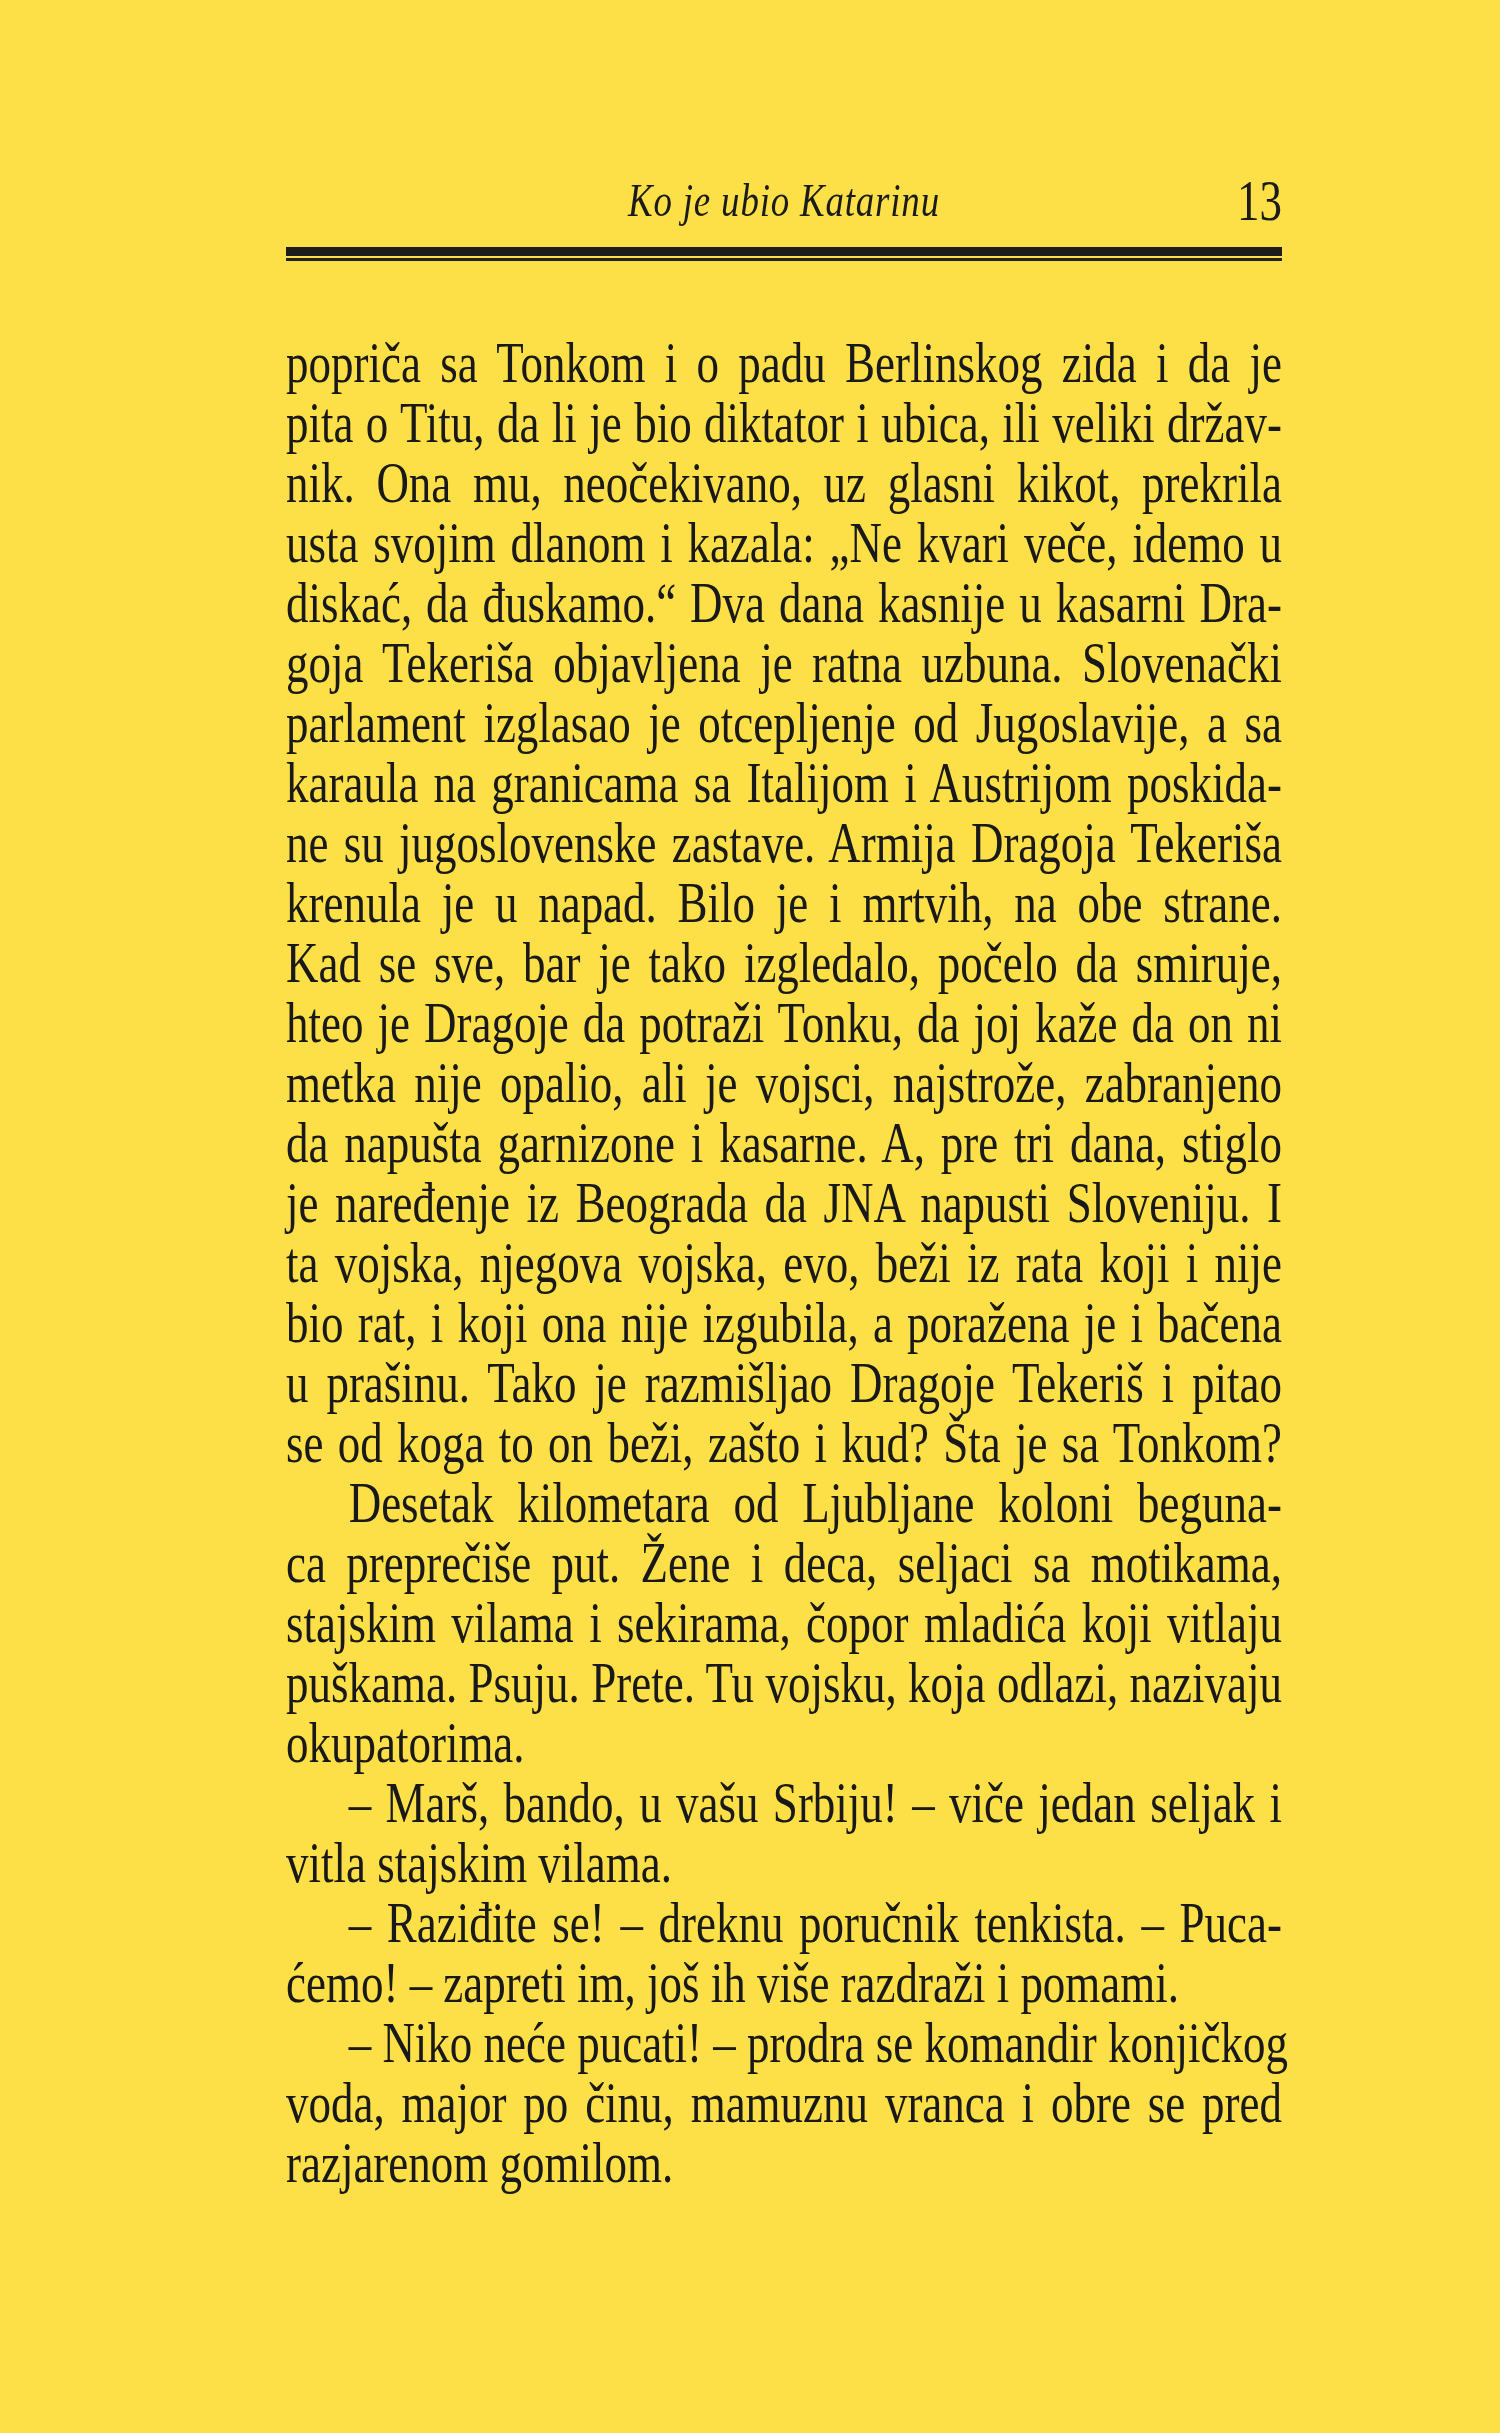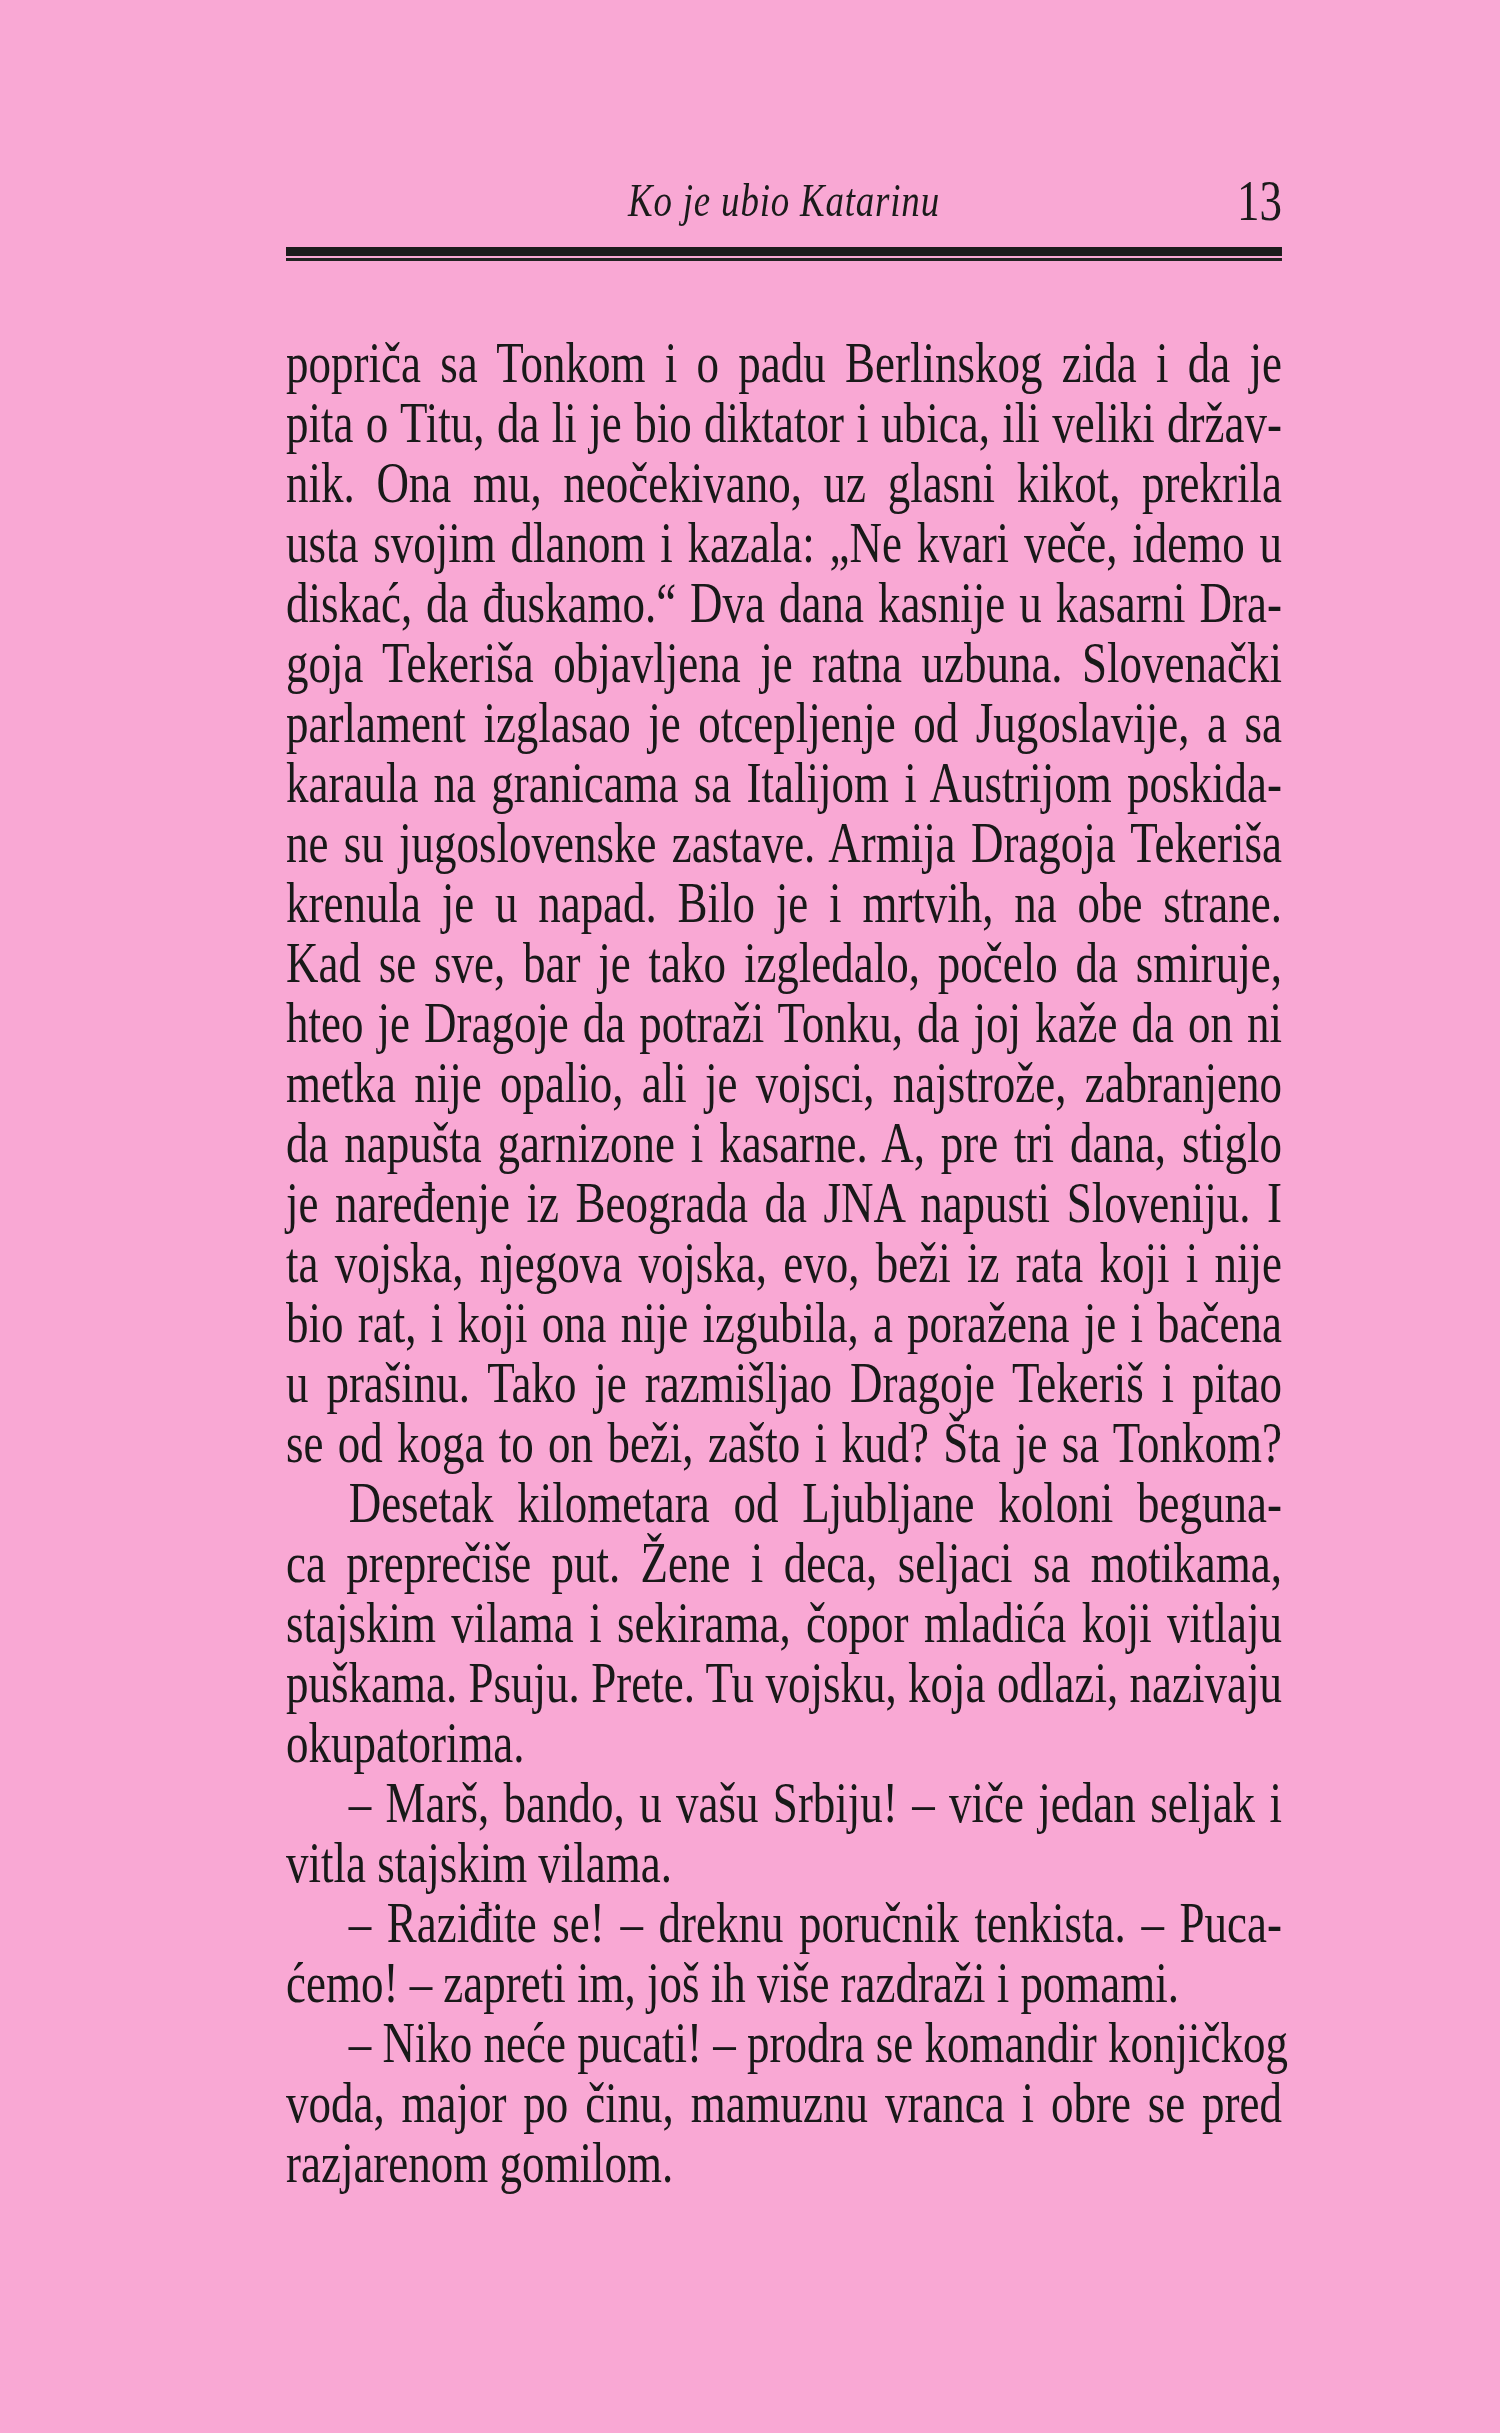--- a/index.html
+++ b/index.html
@@ -4,21 +4,21 @@
 <style>
   html, body {
     margin: 0;
     padding: 0;
     background: #ffffff;
   }
   .page {
     position: relative;
     width: 1500px;
     height: 2433px;
-    background: #f9a8d4;
+    background: #fde047;
     overflow: hidden;
     font-family: "Liberation Serif", "DejaVu Serif", serif;
     color: #191919;
   }
   
   .content {
     position: absolute;
     left: 286px;
     top: 0;
     width: 1240px;

